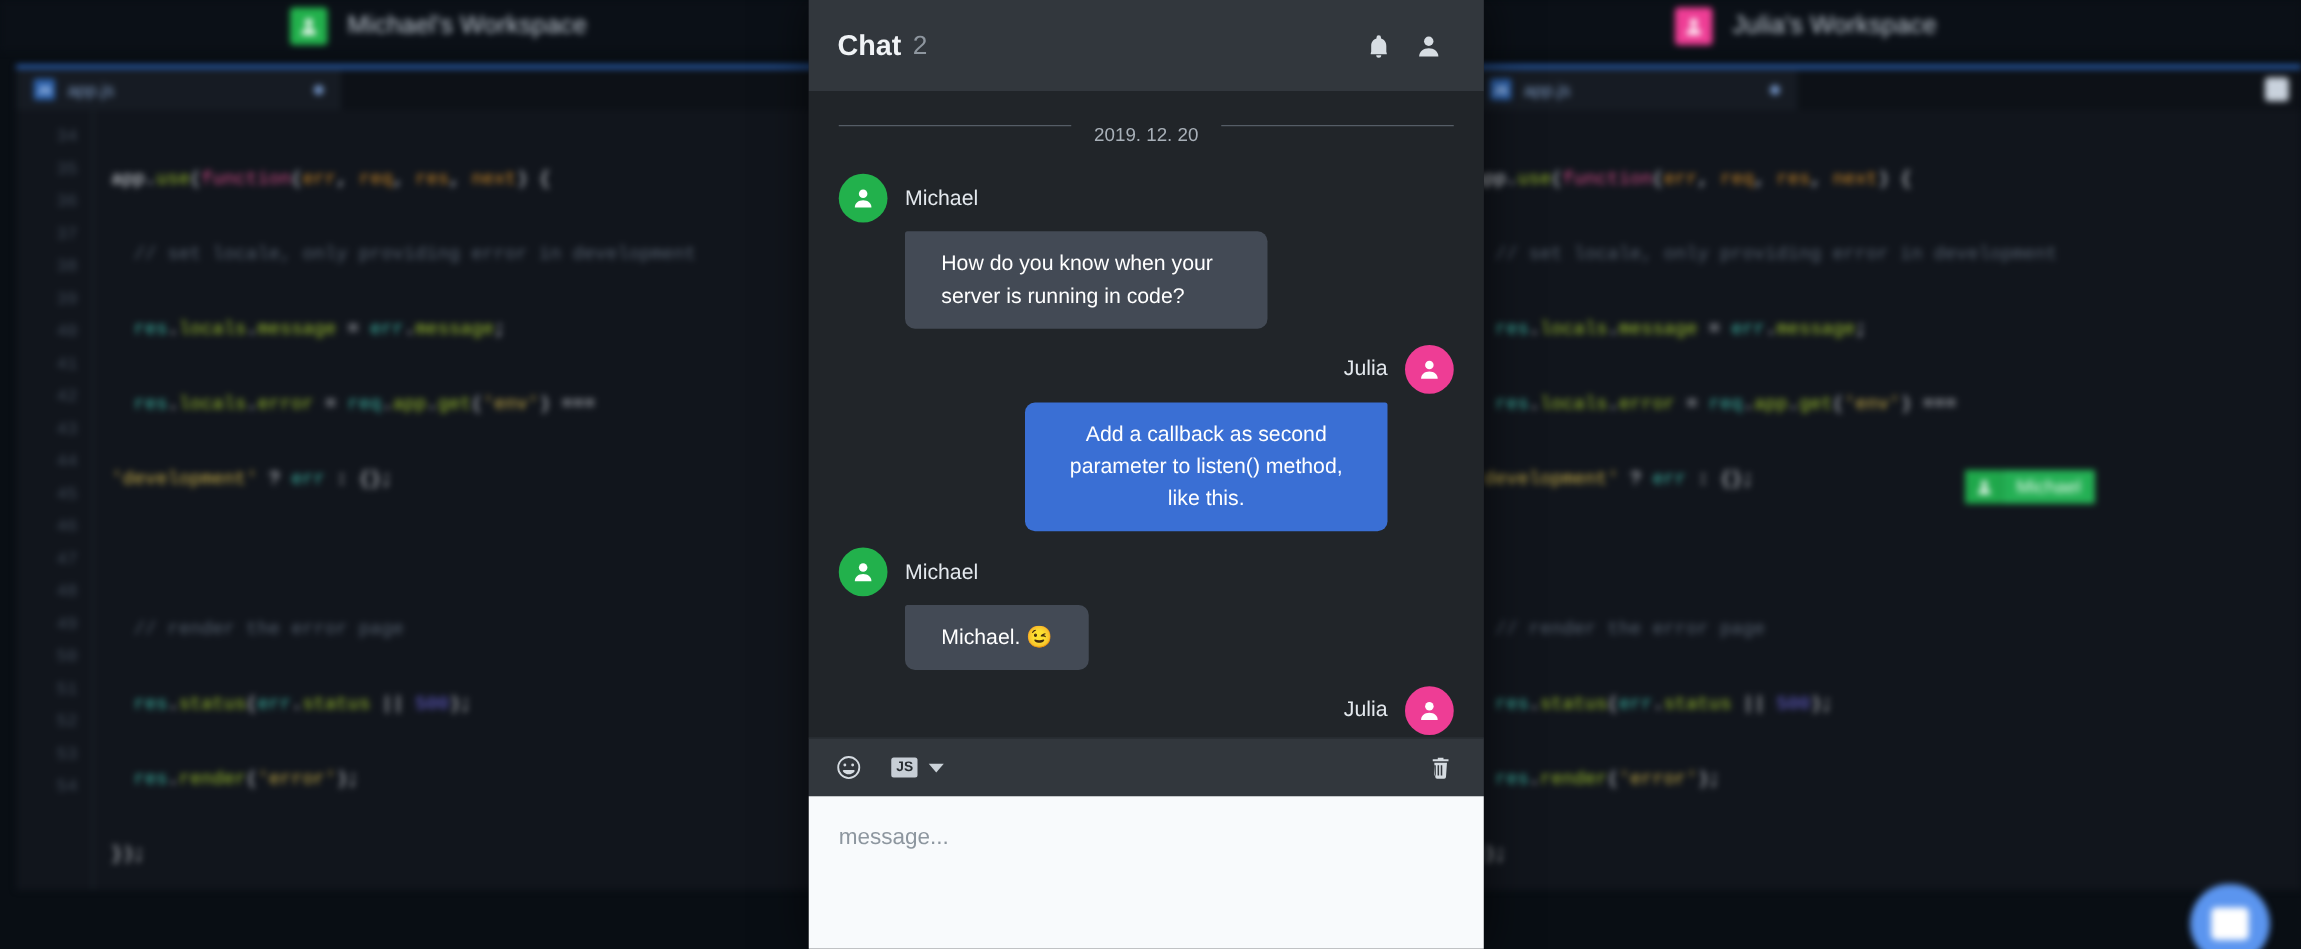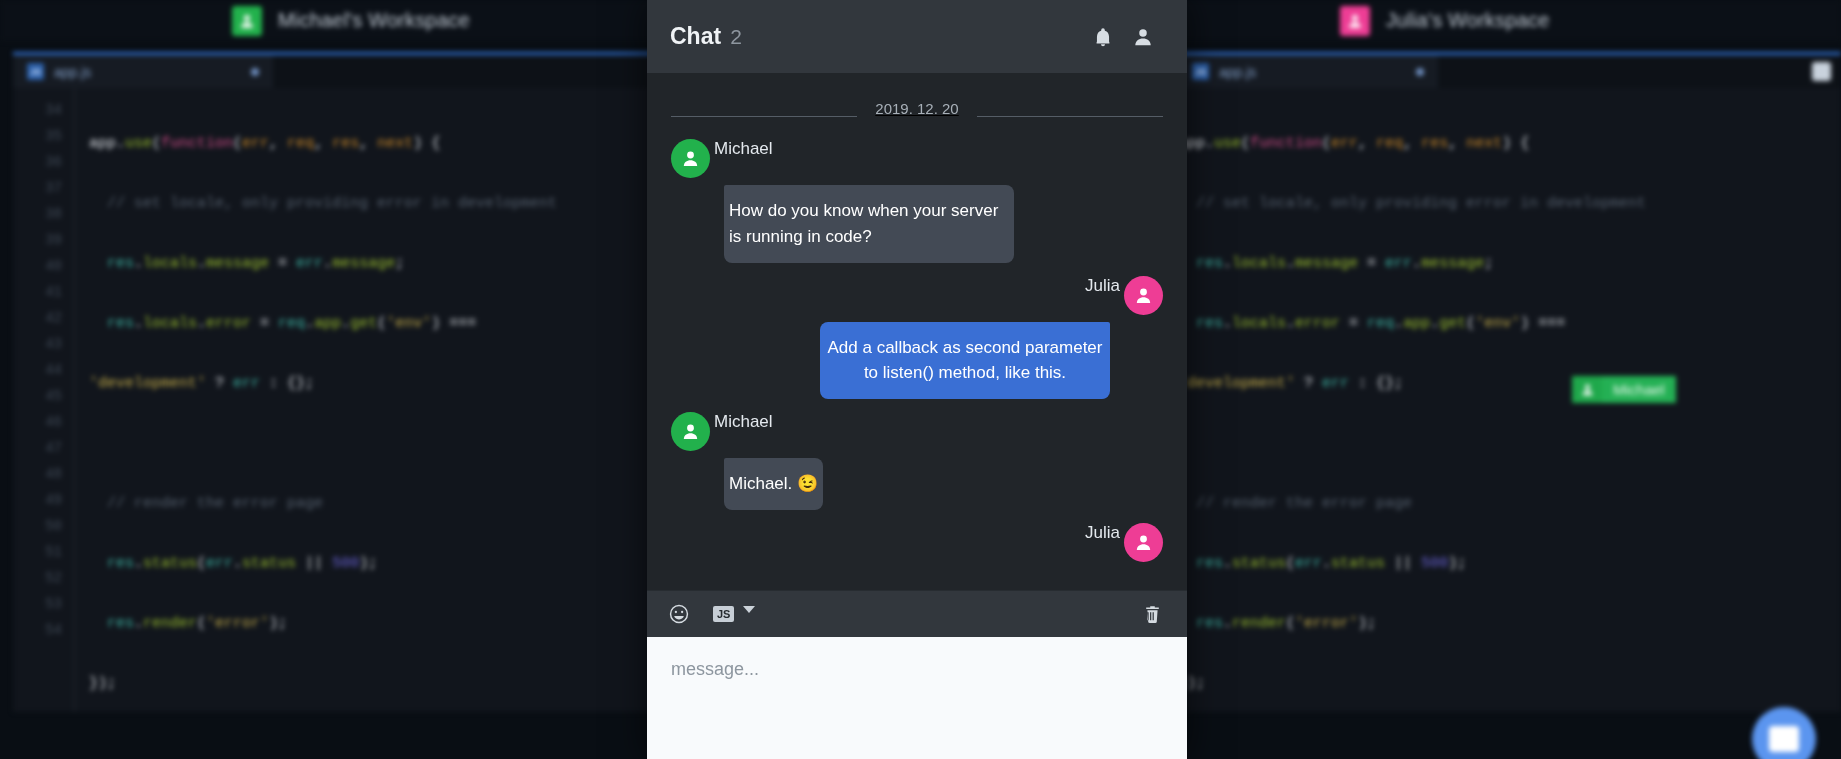--- a/index.html
+++ b/index.html
@@ -205,52 +205,51 @@
   .hdr-btn svg { width: 22px; height: 22px; fill: #d7dde3; }
 
   .chat-body {
     flex: 1;
     background: #212529;
     padding: 14px 24px 6px 24px;
     overflow: hidden;
   }
 
   .date-sep {
-    display: flex; align-items: flex-end;
+    display: flex; align-items: flex-start;
     gap: 18px;
     margin: 13px 0 22px 0;
-    text-decoration: underline;
   }
   .date-sep .bar { flex: 1; height: 1px; background: #555d66; }
   .date-sep .dt { font-size: 15px; color: #a8b0b8; white-space: nowrap; }
 
   .msg-group { margin-bottom: 13px; }
 
   .msg-meta {
-    display: flex; align-items: flex-start; gap: 4px;
+    display: flex; align-items: center; gap: 14px;
     margin-bottom: 7px;
   }
   .msg-meta.right { justify-content: flex-end; }
   .avatar {
     width: 39px; height: 39px; border-radius: 50%;
     flex: none;
     display: flex; align-items: center; justify-content: center;
   }
   .avatar svg { width: 21px; height: 21px; fill: #fff; }
   .avatar.green { background: #22b14c; }
   .avatar.pink  { background: #ee3d95; }
   .msg-author { font-size: 17px; color: #e4e9ee; }
 
   .bubble-row { display: flex; }
   .bubble-row.left  { justify-content: flex-start; padding-left: 53px; }
   .bubble-row.right { justify-content: flex-end;  padding-right: 53px; }
 
   .bubble {
     max-width: 290px;
-    padding: 13px 5px;
+    padding: 13px 29px;
     border-radius: 8px;
     font-size: 17px;
     line-height: 1.52;
     color: #ffffff;
     word-wrap: break-word;
   }
   .bubble.incoming { background: #434a55; border-top-left-radius: 2px; }
   .bubble.outgoing { background: #3a6fd4; border-top-right-radius: 2px; text-align: center; }
 
   .chat-toolbar {
@@ -261,21 +260,21 @@
     align-items: center;
     padding: 0 24px 0 21px;
     border-top: 1px solid #272c31;
   }
   .tb-btn {
     display: flex; align-items: center; justify-content: center;
     height: 34px;
   }
   .tb-btn svg { fill: #d5dbe1; }
   .tb-emoji svg { width: 22px; height: 22px; }
-  .lang-pick { display: flex; align-items: flex-start; gap: 9px; margin-left: 23px; }
+  .lang-pick { display: flex; align-items: center; gap: 9px; margin-left: 23px; }
   .lang-badge {
     background: #c7ced6; color: #262b30;
     font-size: 11px; font-weight: bold;
     border-radius: 2px;
     padding: 3px 4px 2px 4px;
     line-height: 1;
   }
   .chev {
     width: 0; height: 0;
     border-left: 6px solid transparent;

